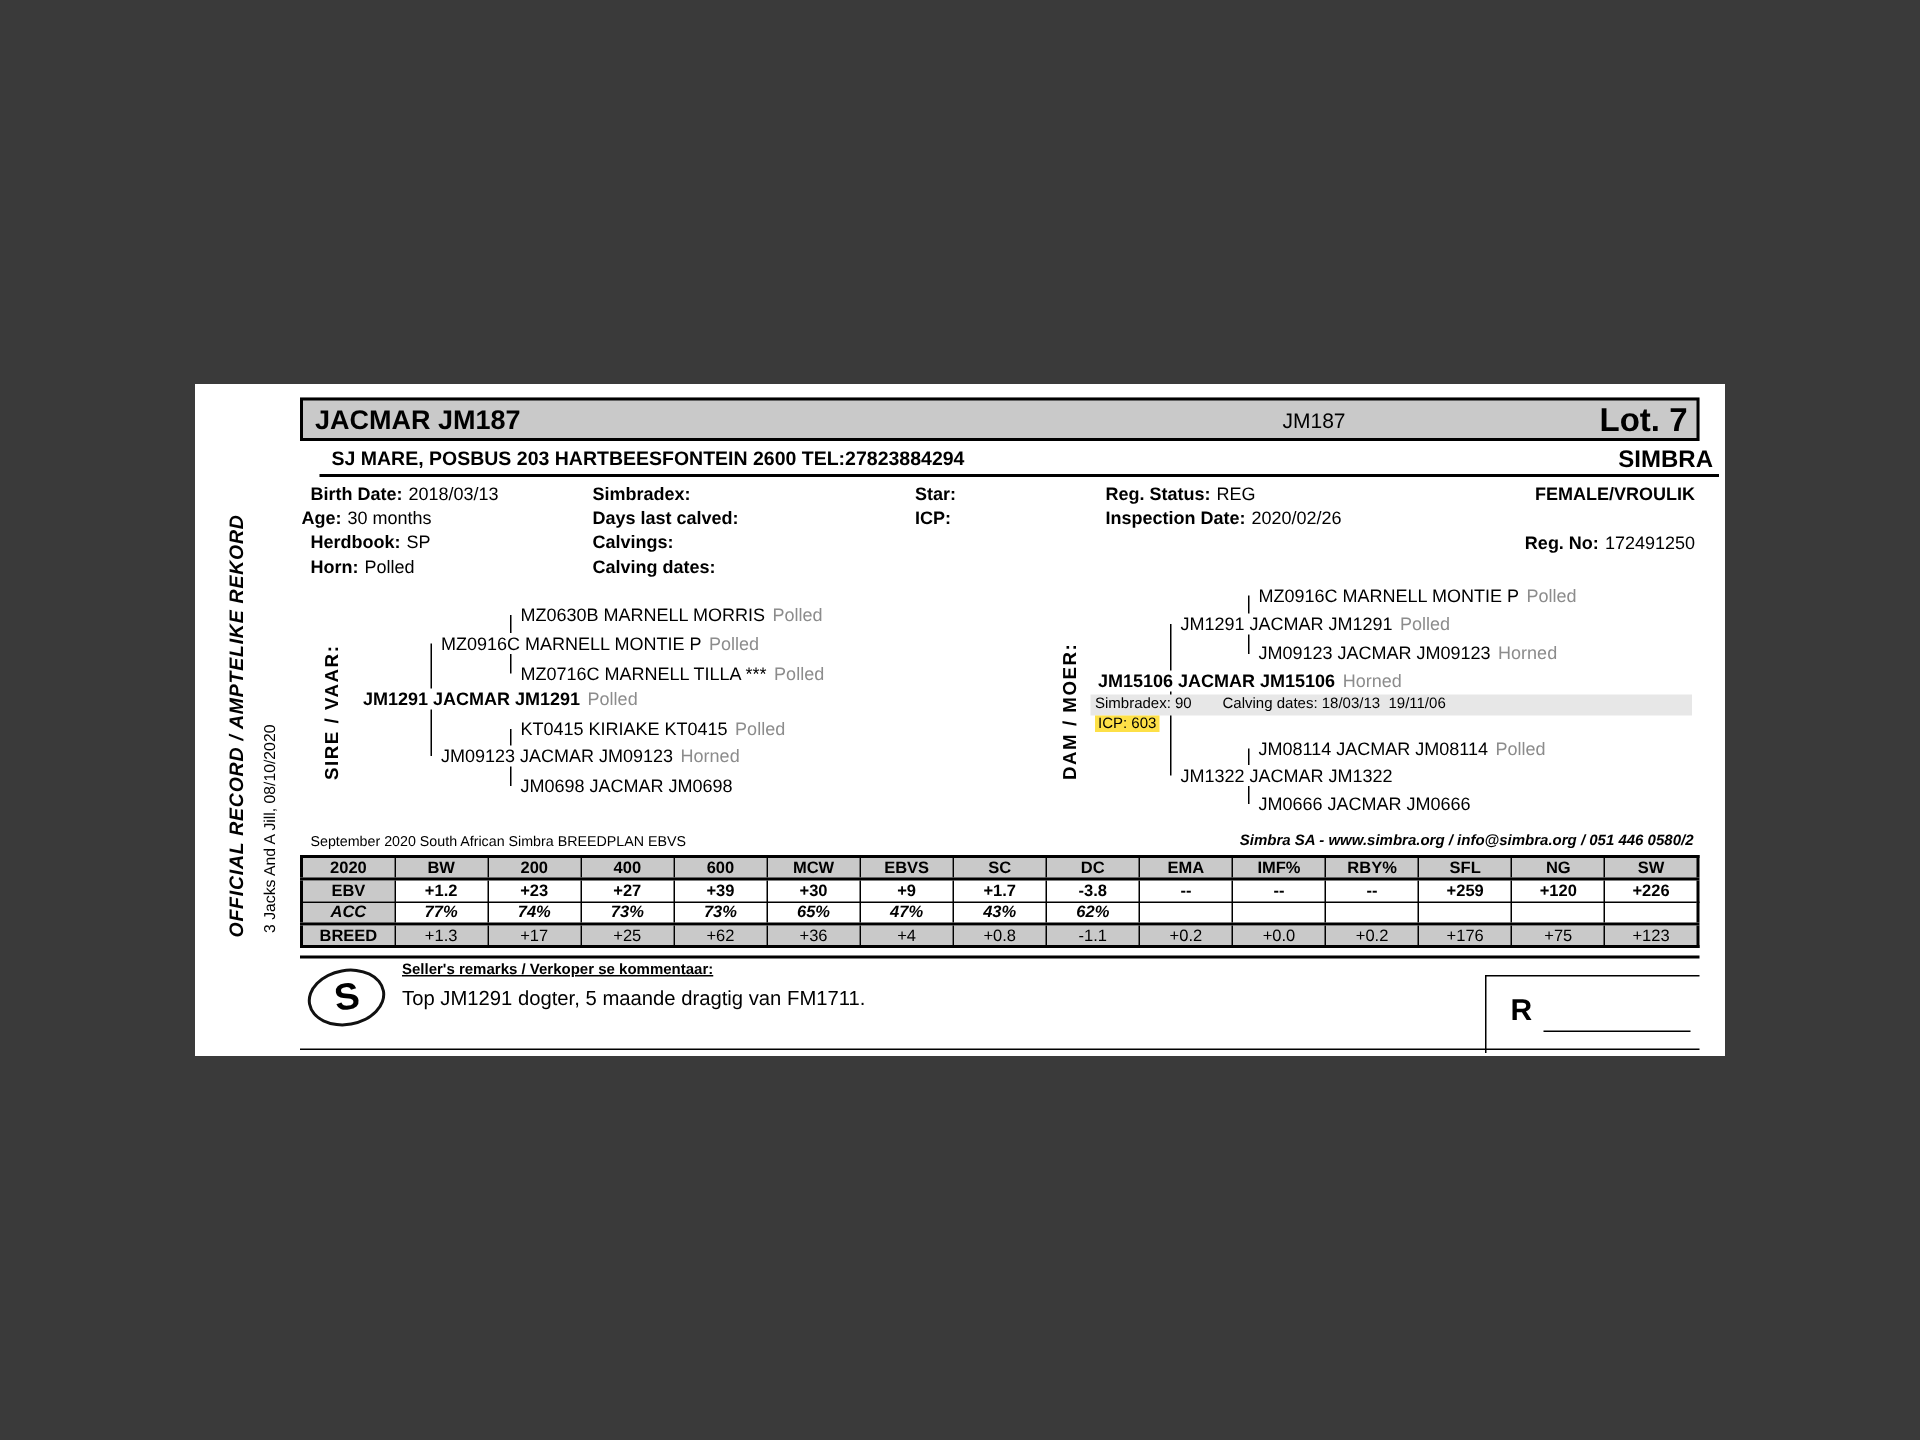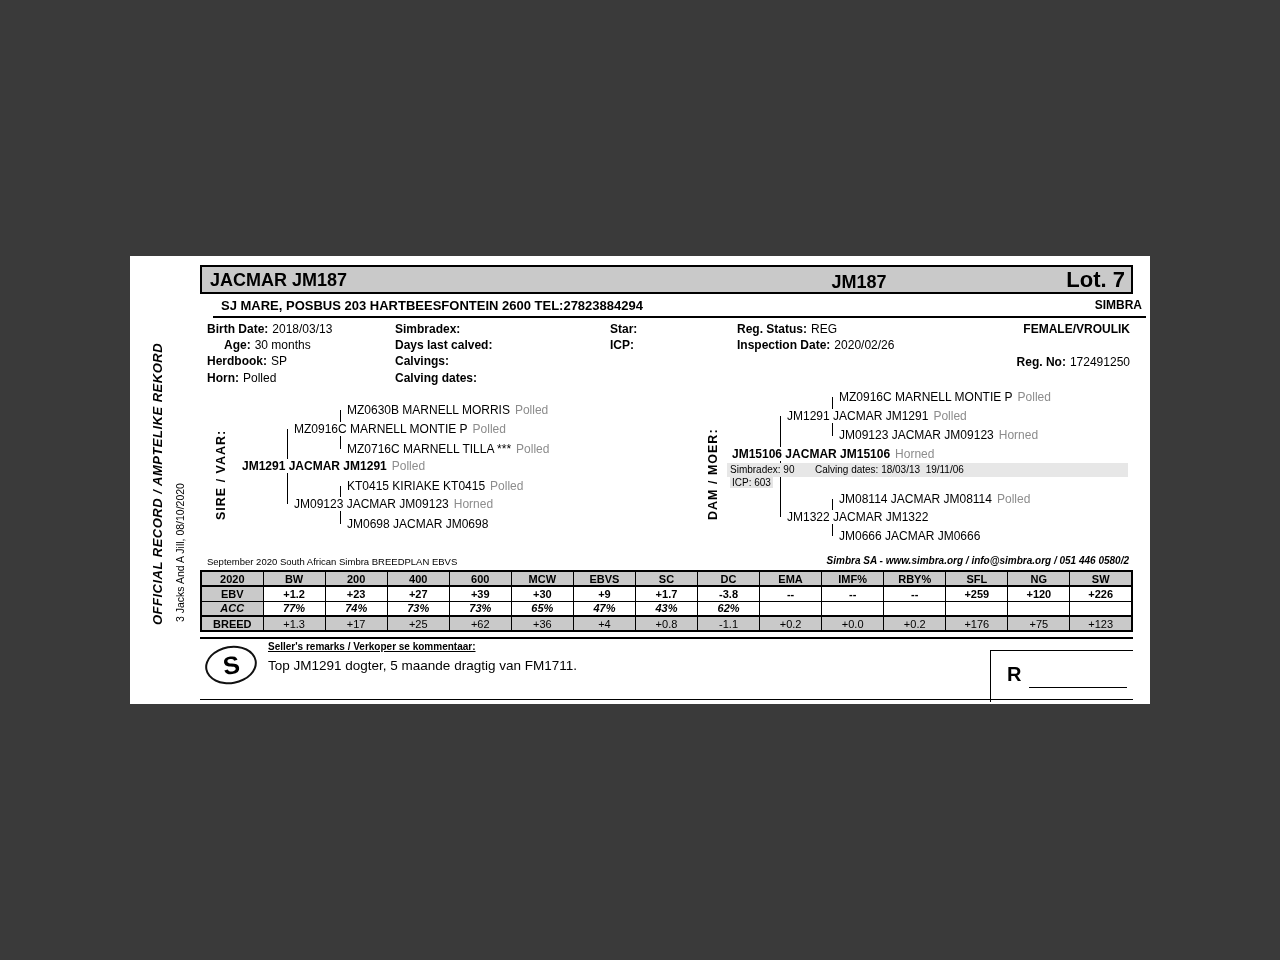--- a/index.html
+++ b/index.html
@@ -24,46 +24,46 @@
   .sale { left:44px; top:180px; height:186px; font-size:10.5px; }
 
   .sheet { position:absolute; left:70px; top:0; width:933px; height:448px; }
 
   .hdr {
     position:absolute; left:0; top:9px; width:933px; height:29px;
     background: var(--bar_bg, #c9c9c9);
     border:2px solid #000;
   }
   .hdr-name { position:absolute; left:8px; top:3px; font-size:18px; font-weight:bold; }
-  .hdr-tag  { position:absolute; left:602px; top:5px; width:110px; text-align:center; font-size:18px; font-weight:bold; }
+  .hdr-tag  { position:absolute; left:619px; top:5px; width:110px; text-align:center; font-size:14px; font-weight:normal; }
   .hdr-lot  { position:absolute; right:6px; top:0px; font-size:22px; font-weight:bold; }
 
   .owner {
     position:absolute; left:13px; top:38px; width:933px; height:24px;
     border-bottom:2px solid #000;
   }
   .owner-name { position:absolute; left:8px; top:4px; font-size:13px; font-weight:bold; }
-  .owner-breed { position:absolute; right:4px; top:4px; font-size:12px; font-weight:bold; }
+  .owner-breed { position:absolute; right:4px; top:4px; font-size:16px; font-weight:bold; }
 
   .info { font-size:12px; }
   .info b { font-weight:bold; }
   .info .val { margin-left:4px; }
 
   .pnode { position:absolute; font-size:12px; background:#fff; padding:0 2px; line-height:14px; z-index:2; white-space:nowrap; }
   .pnode.bold .pname { font-weight:bold; }
   .pstatus { color: var(--status_color, #8c8c8c); margin-left:5px; }
   .pline { position:absolute; width:0; border-left:1.5px solid #000; z-index:1; }
   .axis-label { font-size:12.5px; font-weight:bold; letter-spacing:1px; }
 
   .daminfo {
     position:absolute; left:527px; top:207px; width:401px; height:14px;
     background: var(--highlight_bg, #e7e7e7); z-index:2; font-size:10px;
   }
   .daminfo span { position:absolute; white-space:pre; }
-  .icp { position:absolute; left:530px; top:221px; font-size:10px; background:#e5e5e5; padding:0 2px; z-index:2; }
+  .icp { position:absolute; left:530px; top:221px; font-size:10px; background:#fde047; padding:0 2px; z-index:2; }
 
   .ebv-title { position:absolute; left:7px; top:300px; font-size:9.5px; }
   .ebv-contact { position:absolute; right:4px; top:299px; font-size:10px; font-style:italic; font-weight:bold; }
 
   table.ebv { position:absolute; left:0; top:314px; width:933px; border-collapse:collapse; table-layout:fixed; border:2px solid #000; }
   table.ebv th, table.ebv td { border:1px solid #000; height:15px; text-align:center; font-size:11px; padding:0; overflow:hidden; }
   table.ebv thead th { background: var(--bar_bg, #c9c9c9); font-weight:bold; border-bottom:2px solid #000; }
   table.ebv td.rowlabel { background: var(--bar_bg, #c9c9c9); font-weight:bold;text-align:center; }
   tr.row-ebv td { font-weight:bold; }
   tr.row-acc td { font-style:italic; font-weight:bold; }
@@ -107,21 +107,21 @@
     </div>
 
     <div class="owner">
       <span class="owner-name">SJ MARE, POSBUS 203 HARTBEESFONTEIN 2600 TEL:27823884294</span>
       <span class="owner-breed">SIMBRA</span>
     </div>
 
     <div class="abs info" style="left:7px; top:66px">
       <b>Birth Date:</b><span class="val">2018/03/13</span>
     </div>
-    <div class="abs info" style="left:24px; top:82px">
+    <div class="abs info" style="left:1px; top:82px">
       <b>Age:</b><span class="val">30 months</span>
     </div>
     <div class="abs info" style="left:7px; top:98px">
       <b>Herdbook:</b><span class="val">SP</span>
     </div>
     <div class="abs info" style="left:7px; top:115px">
       <b>Horn:</b><span class="val">Polled</span>
     </div>
 
     <div class="abs info" style="left:195px; top:66px">

